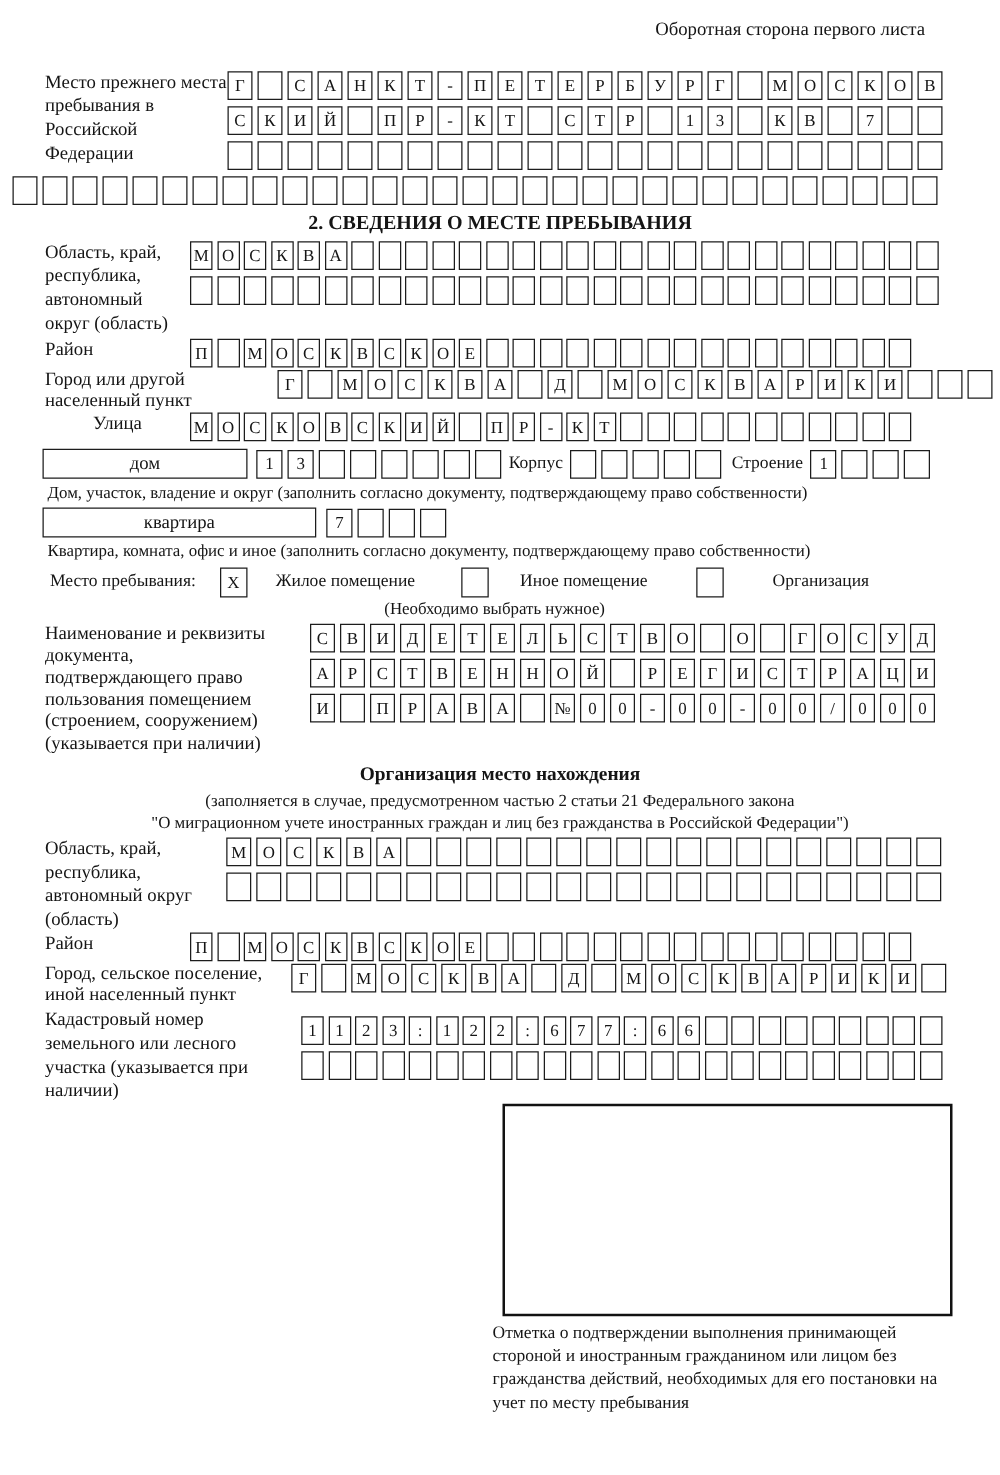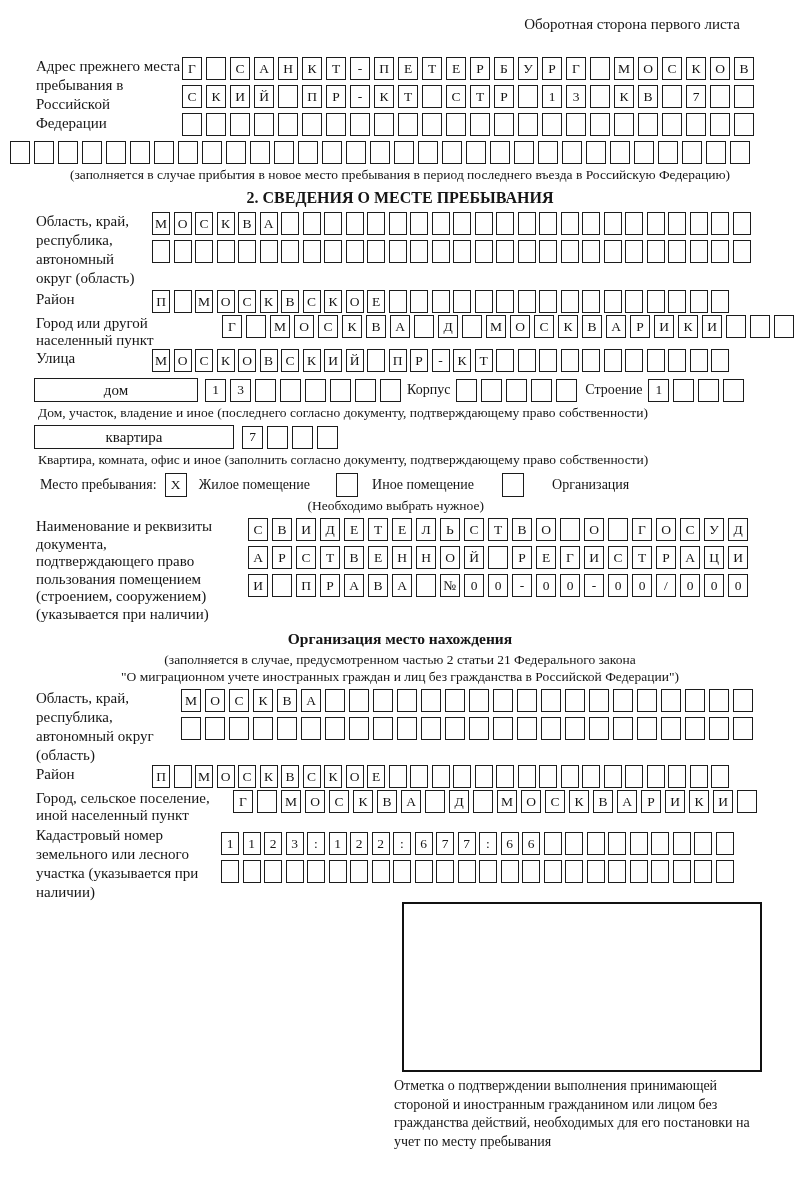--- a/index.html
+++ b/index.html
@@ -35,21 +35,21 @@
   .ck{width:20px;height:22px;}
 </style>
 </head>
 <body>
 
 <div class="page">
 
   <div class="hdr-note">Оборотная сторона первого листа</div>
 
   <div class="flexrow" style="margin-top:24px;">
-    <div class="lblcol" style="flex-basis:178px;">Адрес прежнего места пребывания в Российской Федерации</div>
+    <div class="lblcol" style="flex-basis:178px;">Место прежнего места пребывания в Российской Федерации</div>
     <div class="rows">
       <div class="boxrow">
           <span class="cbox">Г</span>
           <span class="cbox"></span>
           <span class="cbox">С</span>
           <span class="cbox">А</span>
           <span class="cbox">Н</span>
           <span class="cbox">К</span>
           <span class="cbox">Т</span>
           <span class="cbox">-</span>
@@ -150,21 +150,20 @@
       <span class="cbox"></span>
       <span class="cbox"></span>
       <span class="cbox"></span>
       <span class="cbox"></span>
       <span class="cbox"></span>
       <span class="cbox"></span>
       <span class="cbox"></span>
       <span class="cbox"></span>
       <span class="cbox"></span>
     </div>
-  <div class="note center" style="margin-top:2px;">(заполняется в случае прибытия в новое место пребывания в период последнего въезда в Российскую Федерацию)</div>
 
   <div class="h2 center" style="margin-top:5px;">2. СВЕДЕНИЯ О МЕСТЕ ПРЕБЫВАНИЯ</div>
 
   <div class="flexrow" style="margin-top:4px;">
     <div class="lblcol" style="flex-basis:148px;width:148px;">Область, край, республика, автономный округ (область)</div>
     <div class="rows">
       <div class="boxrow sm">
           <span class="cbox">М</span>
           <span class="cbox">О</span>
           <span class="cbox">С</span>
@@ -284,21 +283,21 @@
         <span class="cbox">И</span>
         <span class="cbox">К</span>
         <span class="cbox">И</span>
         <span class="cbox"></span>
         <span class="cbox"></span>
         <span class="cbox"></span>
       </div>
   </div>
 
   <div class="flexrow" style="margin-top:0;">
-    <div class="lblcol" style="flex-basis:148px;">Улица</div>
+    <div class="lblcol" style="flex-basis:148px;text-align:center;">Улица</div>
     <div class="boxrow sm">
         <span class="cbox">М</span>
         <span class="cbox">О</span>
         <span class="cbox">С</span>
         <span class="cbox">К</span>
         <span class="cbox">О</span>
         <span class="cbox">В</span>
         <span class="cbox">С</span>
         <span class="cbox">К</span>
         <span class="cbox">И</span>
@@ -344,34 +343,34 @@
         <span class="cbox"></span>
       </div>
     <div class="inline-lbl" style="margin:0 6px 0 4px;">Строение</div>
     <div class="boxrow lg">
         <span class="cbox">1</span>
         <span class="cbox"></span>
         <span class="cbox"></span>
         <span class="cbox"></span>
       </div>
   </div>
-  <div class="note" style="margin:2px 0 0 34px;">Дом, участок, владение и иное (последнего согласно документу, подтверждающему право собственности)</div>
+  <div class="note" style="margin:2px 0 0 34px;">Дом, участок, владение и округ (заполнить согласно документу, подтверждающему право собственности)</div>
 
   <div class="flexrow" style="margin:4px 0 0 30px;align-items:center;">
-    <div class="widebox" style="width:200px;">квартира</div>
+    <div class="widebox" style="width:219px;">квартира</div>
     <div class="boxrow lg" style="margin-left:8px;">
         <span class="cbox">7</span>
         <span class="cbox"></span>
         <span class="cbox"></span>
         <span class="cbox"></span>
       </div>
   </div>
   <div class="note" style="margin:2px 0 0 34px;">Квартира, комната, офис и иное (заполнить согласно документу, подтверждающему право собственности)</div>
 
-  <div class="flexrow" style="margin:5px 0 0 36px;align-items:center;">
+  <div class="flexrow" style="margin:5px 0 0 36px;align-items:center;gap:11px;">
     <span class="inline-lbl">Место пребывания:</span>
     <span class="cbox ck" style="margin-left:8px;">X</span>
     <span class="inline-lbl" style="margin-left:8px;">Жилое помещение</span>
     <span class="cbox ck" style="margin-left:26px;"></span>
     <span class="inline-lbl" style="margin-left:10px;">Иное помещение</span>
     <span class="cbox ck" style="margin-left:28px;"></span>
     <span class="inline-lbl" style="margin-left:24px;">Организация</span>
   </div>
   <div class="note" style="margin-left:180px;width:300px;text-align:right;">(Необходимо выбрать нужное)</div>
 
@@ -566,21 +565,21 @@
         <span class="cbox">В</span>
         <span class="cbox">А</span>
         <span class="cbox">Р</span>
         <span class="cbox">И</span>
         <span class="cbox">К</span>
         <span class="cbox">И</span>
         <span class="cbox"></span>
       </div>
   </div>
 
-  <div class="flexrow" style="margin-top:2px;">
+  <div class="flexrow" style="margin-top:2px;gap:20px;">
     <div class="lblcol" style="flex-basis:217px;width:217px;">Кадастровый номер земельного или лесного участка (указывается при наличии)</div>
     <div class="rows" style="margin-top:6px;">
       <div class="boxrow sm">
           <span class="cbox">1</span>
           <span class="cbox">1</span>
           <span class="cbox">2</span>
           <span class="cbox">3</span>
           <span class="cbox">:</span>
           <span class="cbox">1</span>
           <span class="cbox">2</span>

